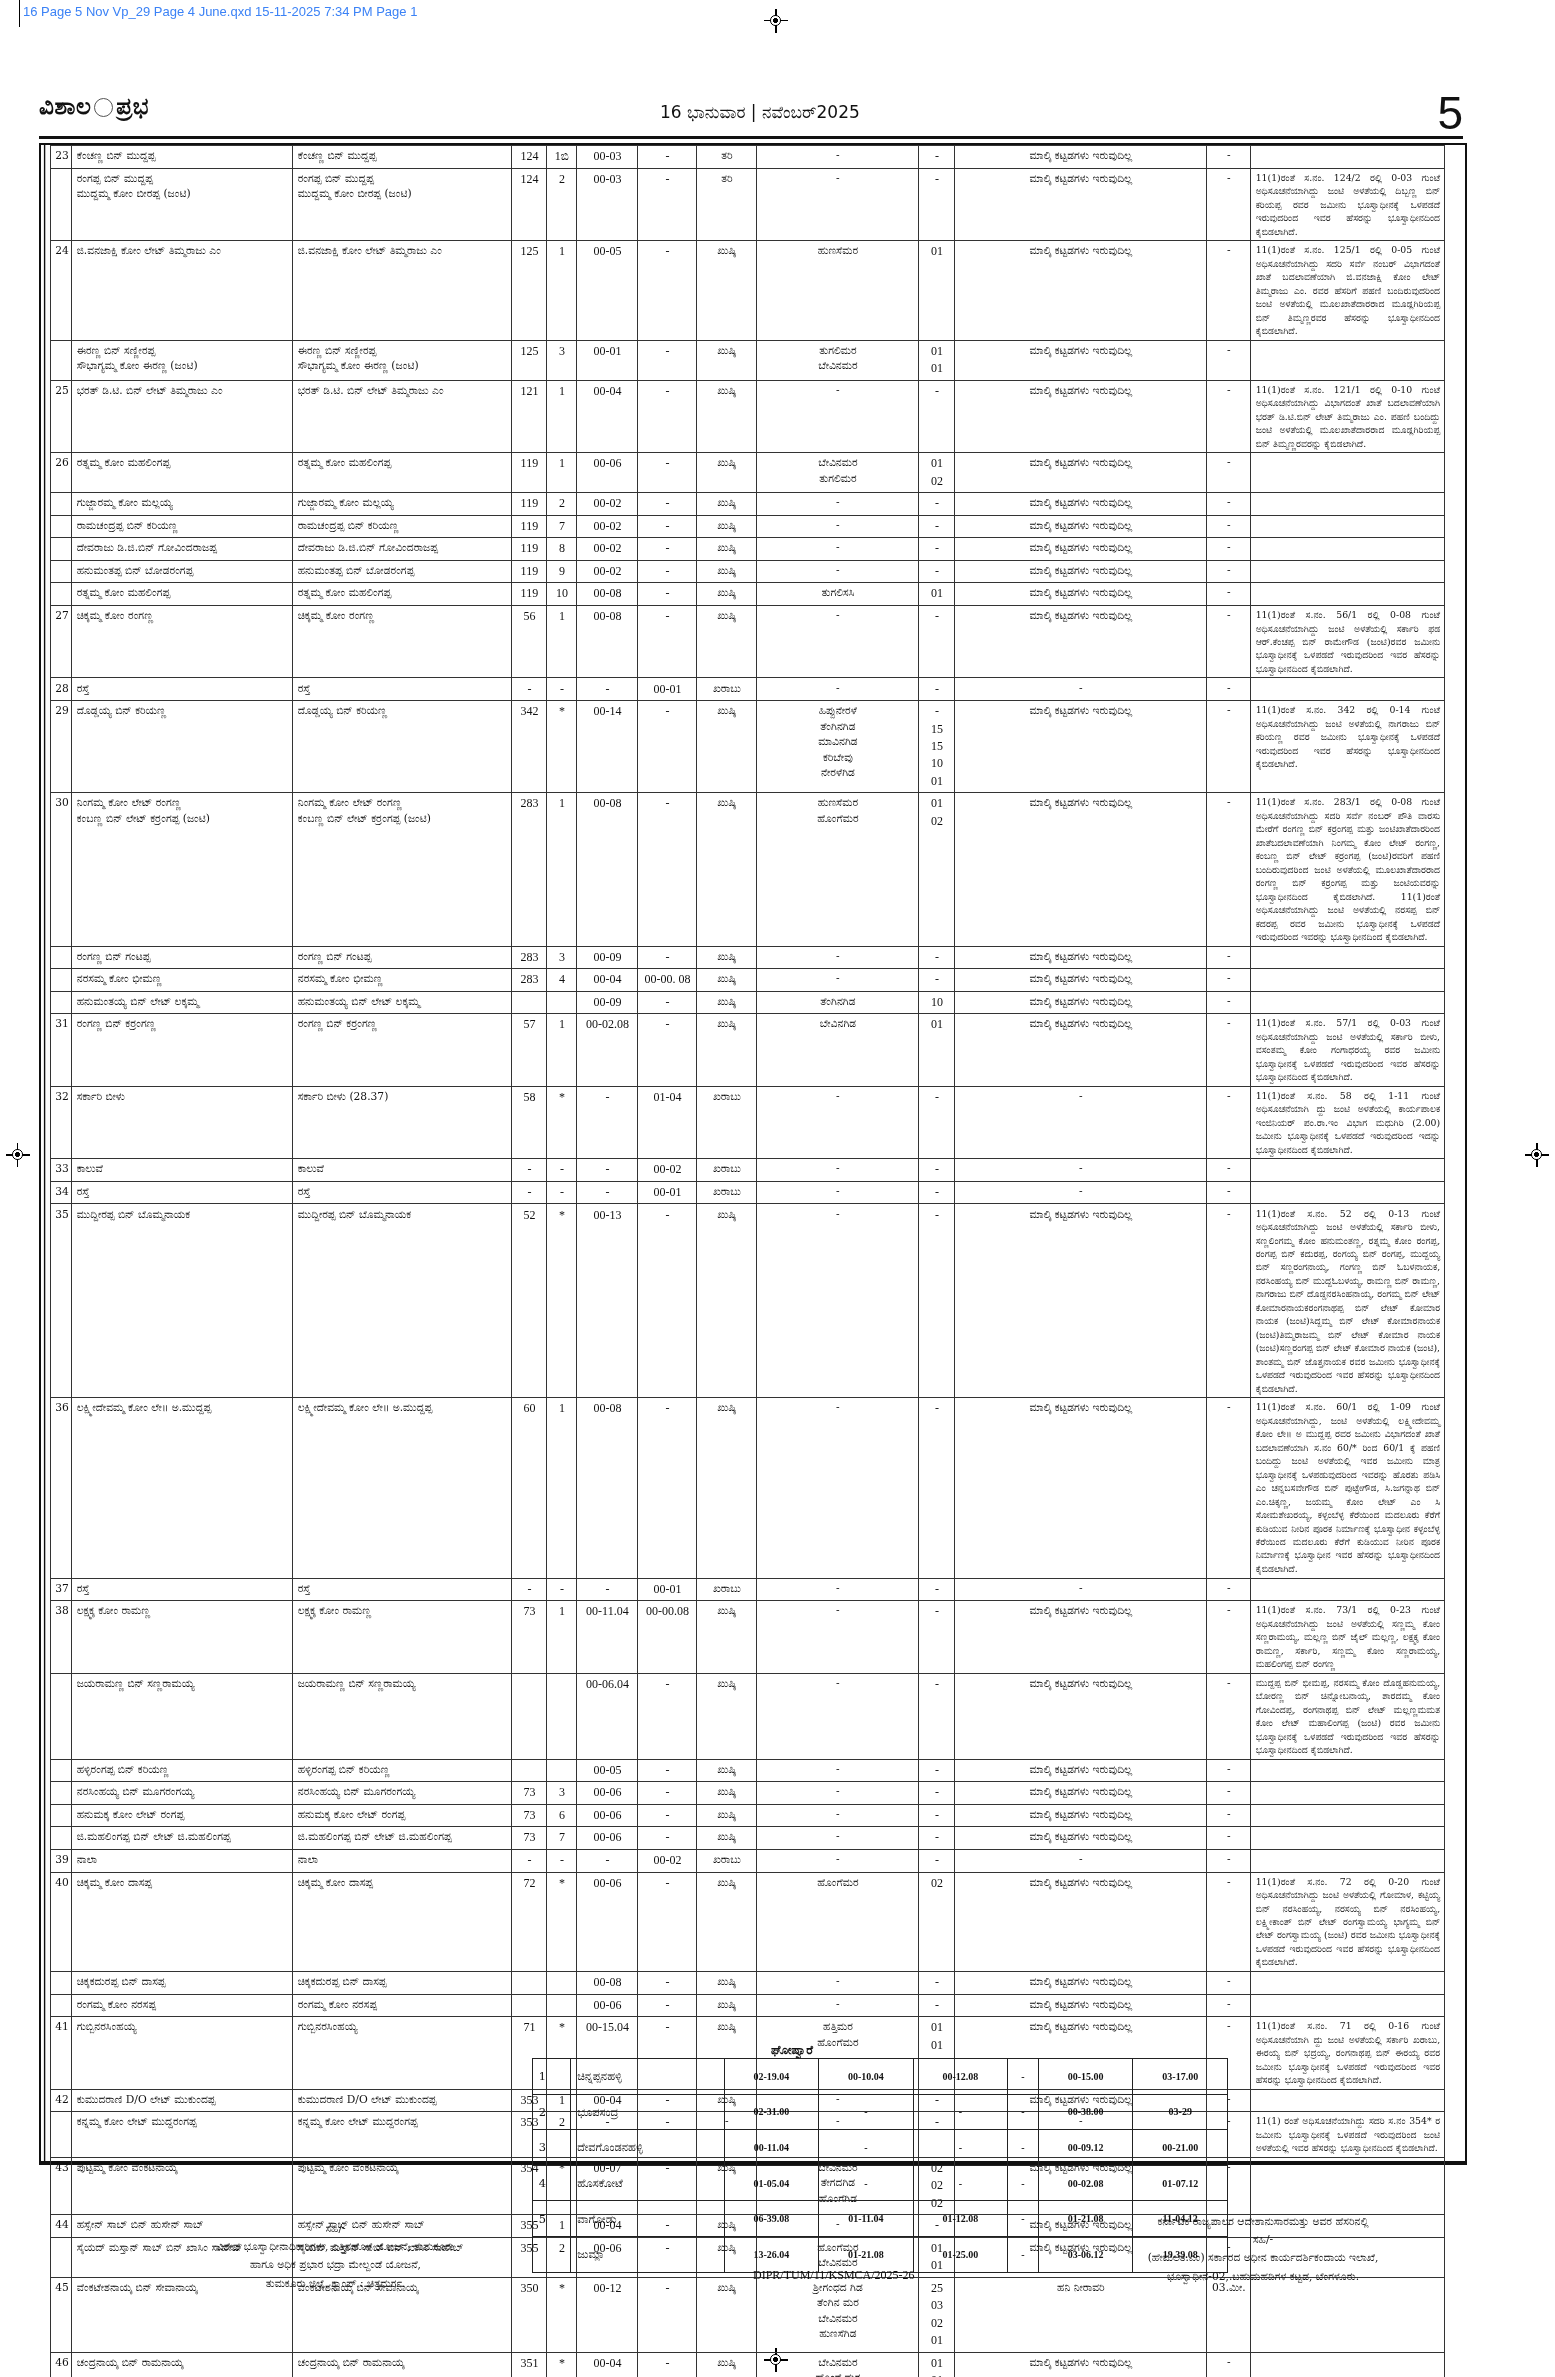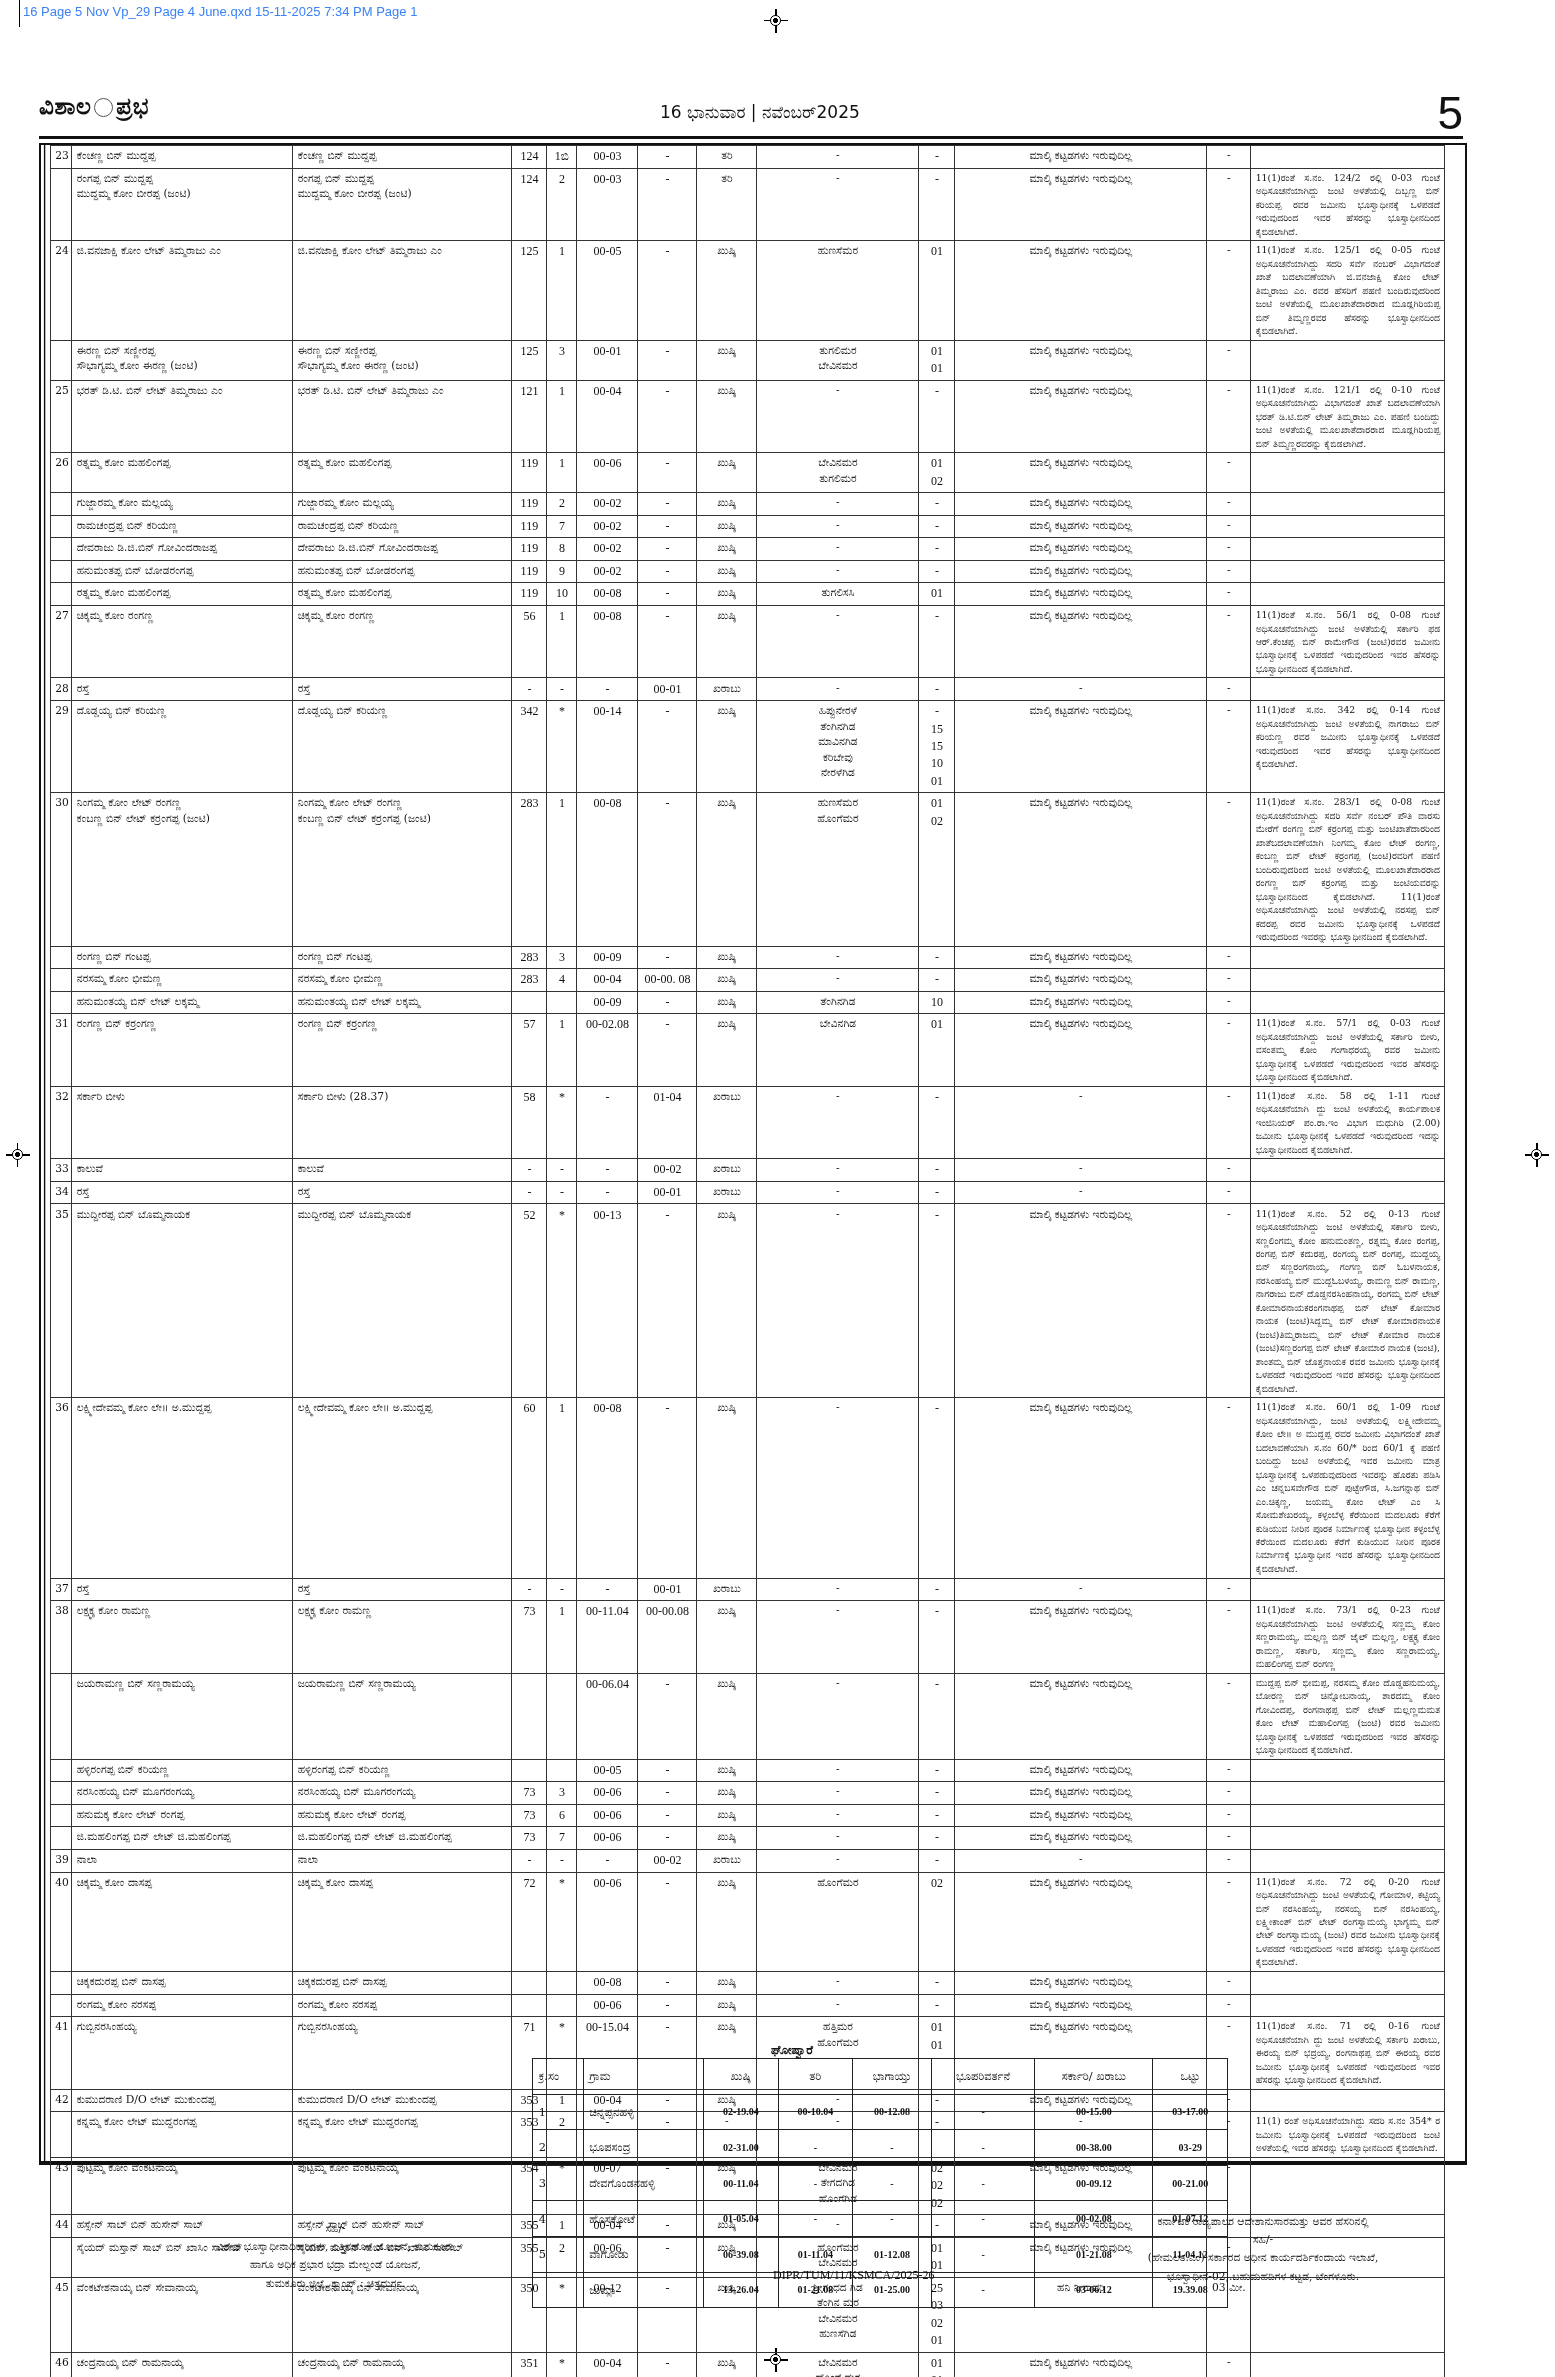--- a/index.html
+++ b/index.html
@@ -21,21 +21,21 @@
   table.main td { border:0.7px solid #333; padding:2.1px 4.3px; vertical-align:top; line-height:1.45; }
   td.c { text-align:center; }
   td.num { text-align:center; font-family:"Liberation Serif", serif; font-size:12px; }
   td.note { font-size:9.3px; text-align:justify; line-height:1.55; }
   .summary-title { position:absolute; left:771px; top:2043px; font-weight:bold; font-size:12px; }
   table.sum { position:absolute; left:532px; top:2058px; width:696px; border-collapse:collapse; font-size:11.4px; }
   table.sum td { border:0.7px solid #222; padding:4.3px 5.7px; height:26px; text-align:center; }
   table.sum td.v { font-family:"Liberation Serif", serif; font-weight:bold; font-size:10px; }
   table.sum td.l { text-align:left; }
   .sig { position:absolute; font-size:10.7px; text-align:center; line-height:1.7; }
-  .ref { position:absolute; left:753px; top:2268px; font-family:"Liberation Serif", serif; font-size:12px;margin-left:20px; }
+  .ref { position:absolute; left:753px; top:2268px; font-family:"Liberation Serif", serif; font-size:12px; }
 </style>
 </head>
 <body>
 
 <div class="slug-rule"></div>
 <div class="slug">16 Page 5 Nov Vp_29 Page 4 June.qxd  15-11-2025  7:34 PM  Page 1</div>
 <div class="reg" style="left:764px;top:8.6px;">
     <span></span>
   </div>
 <div class="reg" style="left:5.7px;top:1143px;">
@@ -1116,30 +1116,20 @@
         <td class="c">-</td>
         <td class="note"></td>
       </tr>
     </tbody>
 </table>
 
 <div class="summary-title">ಘೋಷ್ವಾರೆ</div>
 <table class="sum">
   <tbody id="sumbody">
       <tr>
-        <td class="l">ಕ್ರ.ಸಂ</td>
-        <td class="l">ಗ್ರಾಮ</td>
-        <td>ಖುಷ್ಕಿ</td>
-        <td>ತರಿ</td>
-        <td>ಭಾಗಾಯ್ತು</td>
-        <td>ಭೂಪರಿವರ್ತನೆ</td>
-        <td>ಸರ್ಕಾರಿ/ ಖರಾಬು</td>
-        <td>ಒಟ್ಟು</td>
-      </tr>
-      <tr>
         <td class="l">1</td>
         <td class="l">ಚಿನ್ನಪ್ಪನಹಳ್ಳಿ</td>
         <td class="v">02-19.04</td>
         <td class="v">00-10.04</td>
         <td class="v">00-12.08</td>
         <td class="v">-</td>
         <td class="v">00-15.00</td>
         <td class="v">03-17.00</td>
       </tr>
       <tr>

